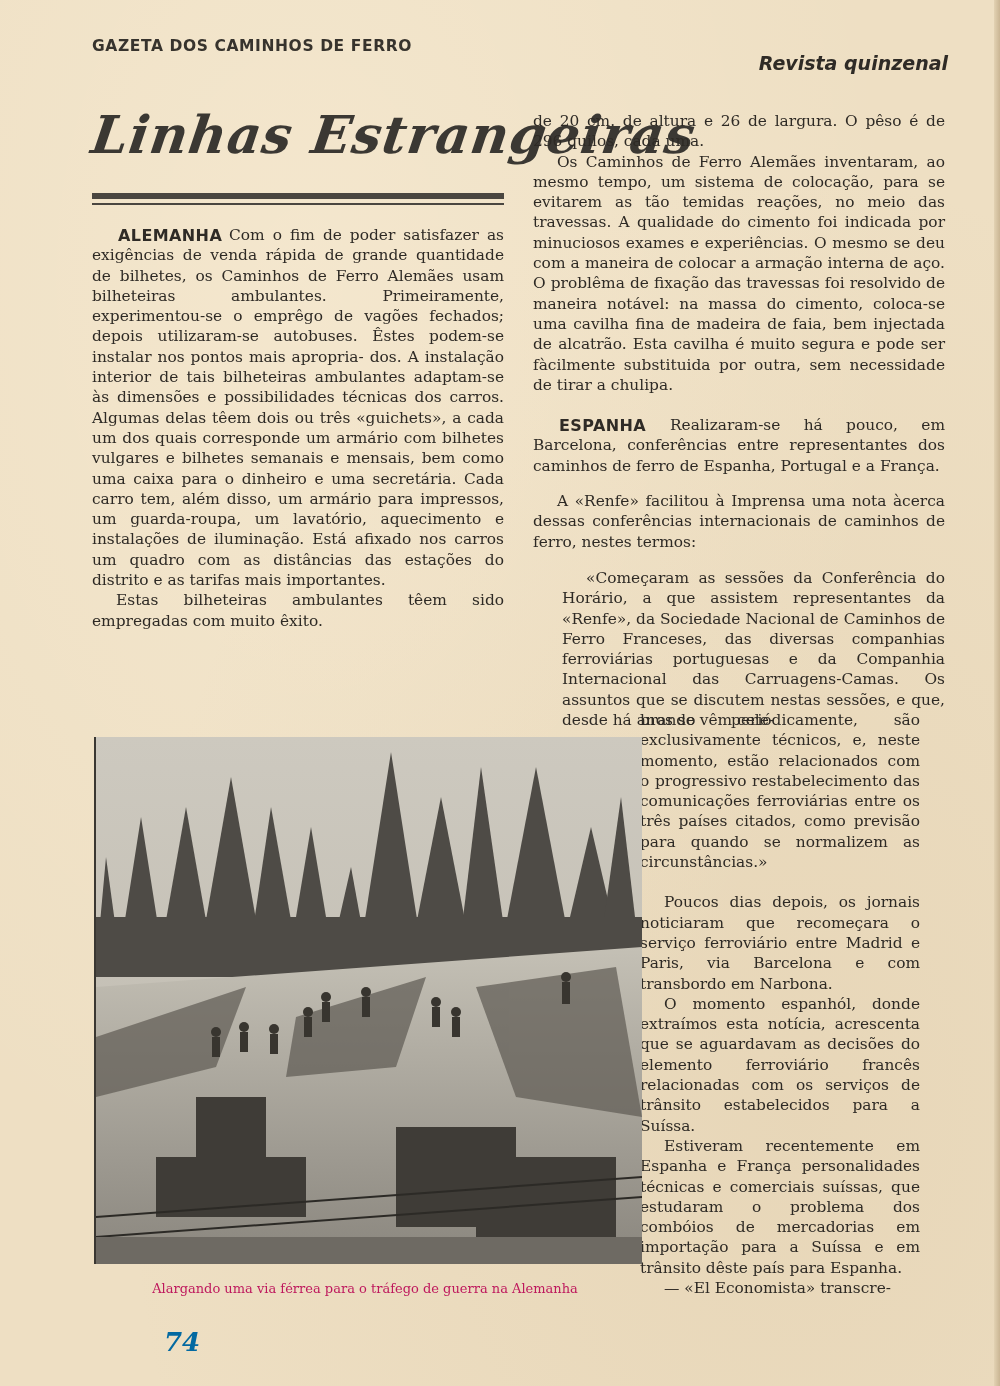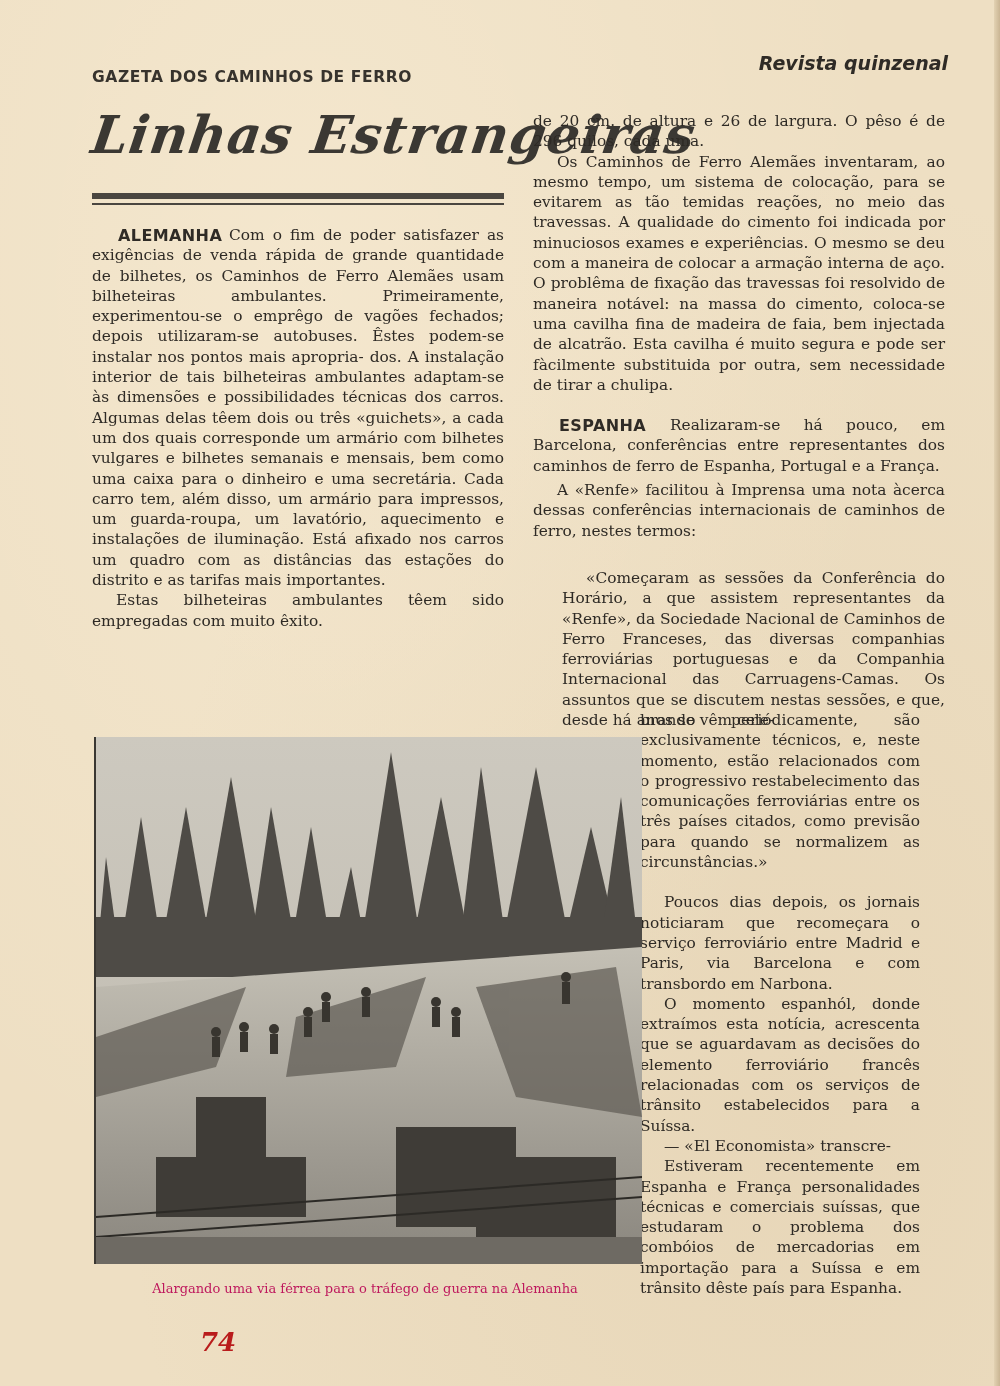--- a/index.html
+++ b/index.html
@@ -15,21 +15,21 @@
       background:
         radial-gradient(ellipse at 30% 20%, rgba(255,245,225,0.35), transparent 60%),
         radial-gradient(ellipse at 80% 80%, rgba(200,175,135,0.18), transparent 60%),
         #eedfc3;
     }
     .right-edge {
       position: absolute; right: 0; top: 0; width: 6px; height: 1386px;
       background: linear-gradient(to right, #e3d2b3, #c9b593);
     }
     .header-left {
-      position: absolute; left: 92px; top: 68px;
+      position: absolute; left: 92px; top: 37px;
       font-family: "DejaVu Sans", "Liberation Sans", sans-serif;
       font-weight: bold; font-size: 15.5px; letter-spacing: 0.6px;
       color: #37332d;
     }
     .header-right {
       position: absolute; right: 52px; top: 52px;
       font-family: "DejaVu Sans", "Liberation Sans", sans-serif;
       font-weight: bold; font-size: 19px; color: #2f2b26;
       font-style: italic;
     }
@@ -75,21 +75,21 @@
       border-left: 2px solid #3a3732;
     }
     .photo svg { display: block; }
     .caption {
       position: absolute; left: 140px; top: 1281px; width: 450px;
       font-size: 13px; text-align: center; color: #be185d;
     }
     .page-number {
       position: absolute; left: 164px; top: 1327px;
       font-family: "DejaVu Serif", "Liberation Serif", serif;
-      font-style: italic; font-weight: bold; font-size: 26px; color: #b91c1c; margin-left: 36px;
+      font-style: italic; font-weight: bold; font-size: 26px; color: #0369a1;
     }
     .col-right-quote { left: 533px; top: 568px; width: 412px; }
     .col-right-quote-narrow { left: 640px; top: 710px; width: 280px; }
   </style>
 </head>
 <body>
 
 <div class="page-bg"></div>
 <div class="right-edge"></div>
 
@@ -111,34 +111,34 @@
 </div>
 
 <div class="col col-right-top">
   <p class="noindent">de 20 cm. de altura e 26 de largura. O pêso é de 296 quilos, cada uma.</p>
   <p>Os Caminhos de Ferro Alemães inventaram, ao mesmo tempo, um sistema de colocação, para se evitarem as tão temidas reações, no meio das travessas. A qualidade do cimento foi indicada por minuciosos exames e experiências. O mesmo se deu com a maneira de colocar a armação interna de aço. O problêma de fixação das travessas foi resolvido de maneira notável: na massa do cimento, coloca-se uma cavilha fina de madeira de faia, bem injectada de alcatrão. Esta cavilha é muito segura e pode ser fàcilmente substituida por outra, sem necessidade de tirar a chulipa.</p>
   <div style="height:20px"></div>
   <div class="lead-block">
     <span class="kicker">ESPANHA</span>
     <p class="noindent" style="text-indent:137px;">Realizaram-se há pouco, em Barcelona, conferências entre representantes dos caminhos de ferro de Espanha, Portugal e a França.</p>
   </div>
-  <p style="margin-top:4px">A «Renfe» facilitou à Imprensa uma nota àcerca dessas conferências internacionais de caminhos de ferro, nestes termos:</p>
+  <p style="margin-top:15px">A «Renfe» facilitou à Imprensa uma nota àcerca dessas conferências internacionais de caminhos de ferro, nestes termos:</p>
 </div>
 
 <div class="col col-right-quote quote-block">
   <p>«Começaram as sessões da Conferência do Horário, a que assistem representantes da «Renfe», da Sociedade Nacional de Caminhos de Ferro Franceses, das diversas companhias ferroviárias portuguesas e da Companhia Internacional das Carruagens-Camas. Os assuntos que se discutem nestas sessões, e que, desde há anos se vêm cele-</p>
 </div>
 
 <div class="col col-right-quote-narrow">
   <p class="noindent">brando periódicamente, são exclusivamente técnicos, e, neste momento, estão relacionados com o progressivo restabelecimento das comunicações ferroviárias entre os três países citados, como previsão para quando se normalizem as circunstâncias.»</p>
   <div style="height:20px"></div>
   <p>Poucos dias depois, os jornais noticiaram que recomeçara o serviço ferroviário entre Madrid e Paris, via Barcelona e com transbordo em Narbona.</p>
   <p>O momento espanhól, donde extraímos esta notícia, acrescenta que se aguardavam as decisões do elemento ferroviário francês relacionadas com os serviços de trânsito estabelecidos para a Suíssa.</p>
+  <p>Estiveram recentemente em Espanha e França personalidades técnicas e comerciais suíssas, que estudaram o problema dos combóios de mercadorias em importação para a Suíssa e em trânsito dêste país para Espanha.</p>
   <p>— «El Economista» transcre-</p>
-  <p>Estiveram recentemente em Espanha e França personalidades técnicas e comerciais suíssas, que estudaram o problema dos combóios de mercadorias em importação para a Suíssa e em trânsito dêste país para Espanha.</p>
 </div>
 
 <div class="photo">
   <svg width="546" height="527" viewBox="0 0 546 527">
     <defs>
       <linearGradient id="sky" x1="0" y1="0" x2="0" y2="1">
         <stop offset="0" stop-color="#cdc9bf"></stop>
         <stop offset="1" stop-color="#bdb8ad"></stop>
       </linearGradient>
       <linearGradient id="slope" x1="0" y1="0" x2="0" y2="1">

